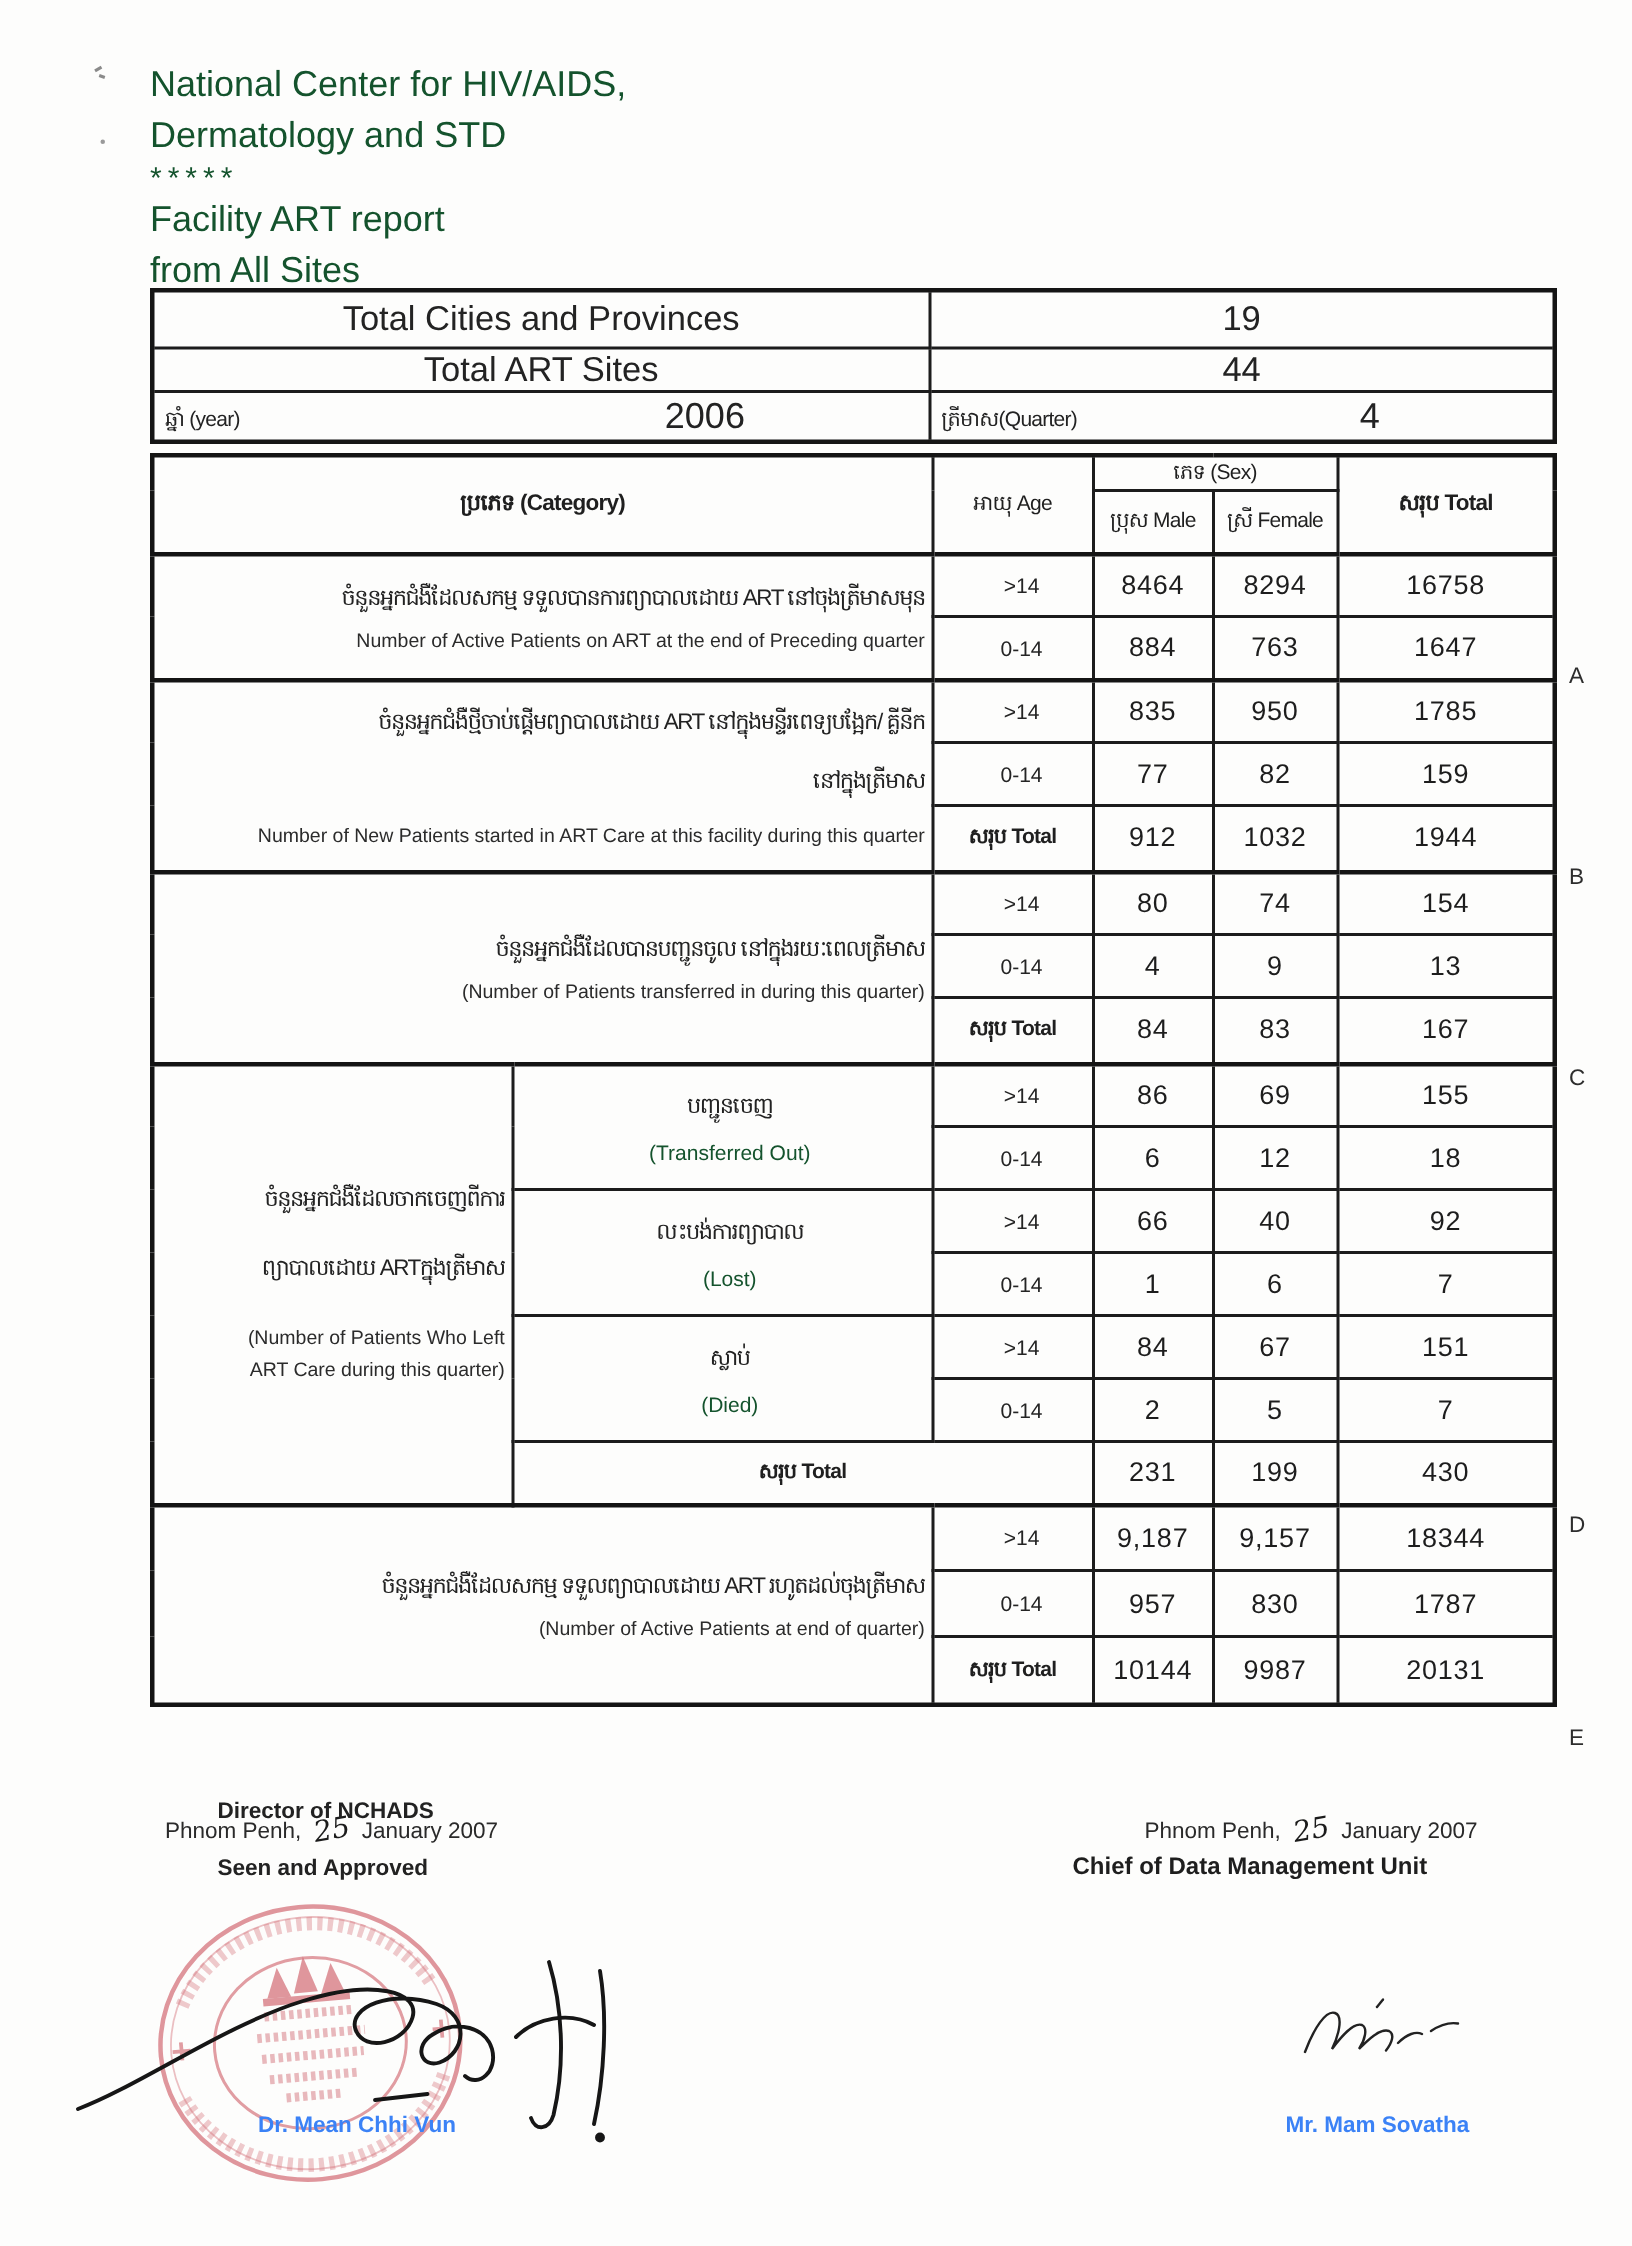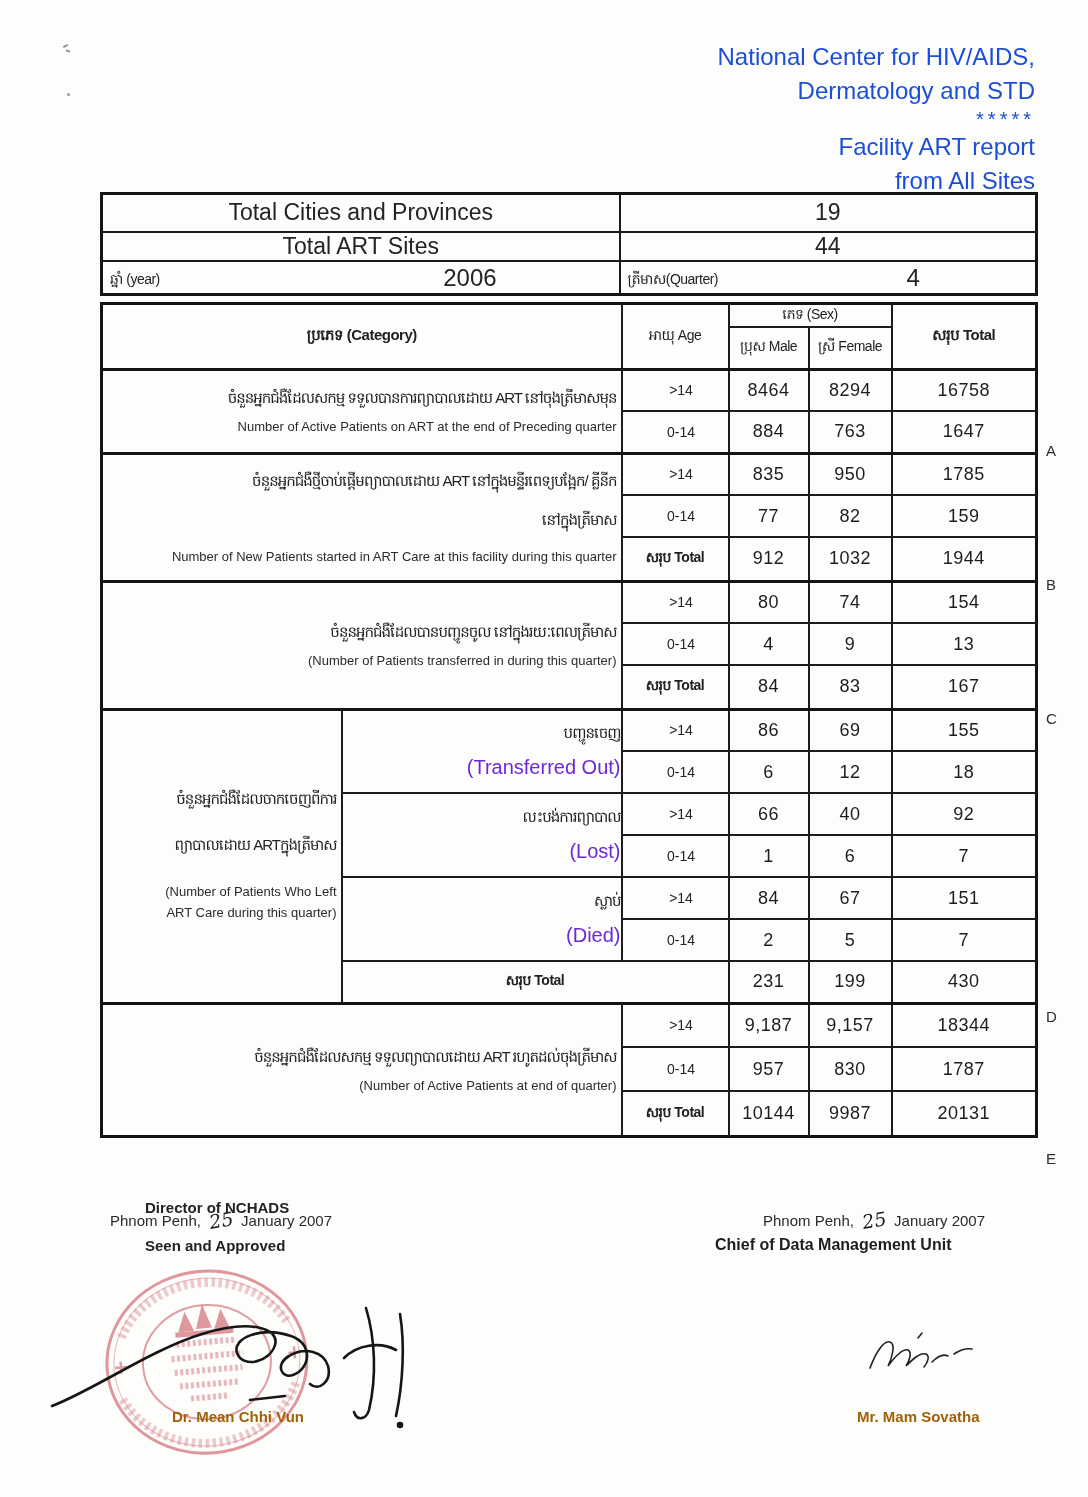--- a/index.html
+++ b/index.html
@@ -9,21 +9,21 @@
     background: #fdfdfc;
     font-family: "Liberation Sans", sans-serif;
     color: #1f1f1f;
     overflow: hidden;
   }
   .page { position: absolute; inset: 0; }
 
   
   .doc-header {
     position: absolute; left: 100px; top: 40px; width: 935px;
-    text-align: right; color: #1d4ed8;
+    text-align: left; color: #14532d;
   }
   .doc-header .t1 { font-size: 24px; line-height: 34px; }
   .doc-header .stars { font-size: 20px; letter-spacing: 4px; line-height: 22px; }
 
   
   table { border-collapse: collapse; table-layout: fixed; }
   td { border: 2px solid #1c1c1c; text-align: center; vertical-align: middle; overflow: hidden; padding: 0; }
 
   
   .info-table {
@@ -43,38 +43,38 @@
   tr.sec-top > td { border-top: 3px solid #141414; }
   .hcell { font-size: 14px; letter-spacing: -0.5px; white-space: nowrap; }
   .hcat  { font-size: 15px; font-weight: bold; letter-spacing: -0.5px; }
   .htot  { font-size: 15px; font-weight: bold; letter-spacing: -0.5px; white-space: nowrap; }
   .cat { text-align: right; padding: 6px 4px 6px 9px; }
   .cat .kh { font-size: 15px; letter-spacing: -1px; white-space: nowrap; color: #222; margin-bottom: 9px; }
   .cat .en { font-size: 13px; color: #2b2b2b; white-space: nowrap; }
   .bcat .kh { margin-bottom: 17px; }
   .dcat .kh { margin-bottom: 24px; }
   .dcat .en { white-space: normal; line-height: 21px; }
-  .sub { text-align: right; padding-left: 10px; }
+  .sub { text-align: center; padding-left: 10px; }
   .sub .kh { font-size: 15px; letter-spacing: -1px; white-space: nowrap; margin-bottom: 11px; color: #222; }
-  .sub .en { font-size: 20px; color: #6d28d9; }
+  .sub .en { font-size: 14px; color: #14532d; }
   .agec { font-size: 14px; color: #242424; padding-left: 12px; }
   .num  { font-size: 18px; color: #1d1d1d; letter-spacing: 0.5px; }
   .tlabel { font-size: 14px; font-weight: bold; letter-spacing: -0.5px; white-space: nowrap; }
 
   .marker { position: absolute; left: 1046px; font-size: 15px; color: #2d2d2d; }
 
   
   .dateline { position: absolute; font-size: 15px; color: #2a2a2a; white-space: nowrap; }
   .hand {
     display: inline-block; font-family: "DejaVu Serif", serif; font-style: italic;
     font-size: 19px; transform: rotate(-10deg) translateY(1px); margin: 0 8px; color: #1b1b1b;
   }
   .bold-line { position: absolute; font-weight: bold; font-size: 15px; color: #222; white-space: nowrap; }
   .chief-line { position: absolute; font-weight: bold; font-size: 16px; color: #1e1e1e; white-space: nowrap; }
-  .sig-name { position: absolute; font-weight: bold; font-size: 15px; color: #a16207; white-space: nowrap; }
+  .sig-name { position: absolute; font-weight: bold; font-size: 15px; color: #3b82f6; white-space: nowrap; }
 
   .stamp { position: absolute; left: 98px; top: 1264px; width: 220px; height: 198px; transform: rotate(-5deg); }
   .sig-left { position: absolute; left: 46px; top: 1292px; width: 432px; height: 140px; }
   .sig-right { position: absolute; left: 860px; top: 1322px; width: 118px; height: 58px; }
 
   .scan-mark { position: absolute; background: #8a8a8a; }
   .m1 { left: 63px; top: 45px; width: 5px; height: 2px; transform: rotate(-30deg); }
   .m2 { left: 66px; top: 50px; width: 4px; height: 2px; transform: rotate(20deg); }
   .m3 { left: 67px; top: 93px; width: 3px; height: 3px; border-radius: 50%; background: #9a9a9a; }
 </style>

